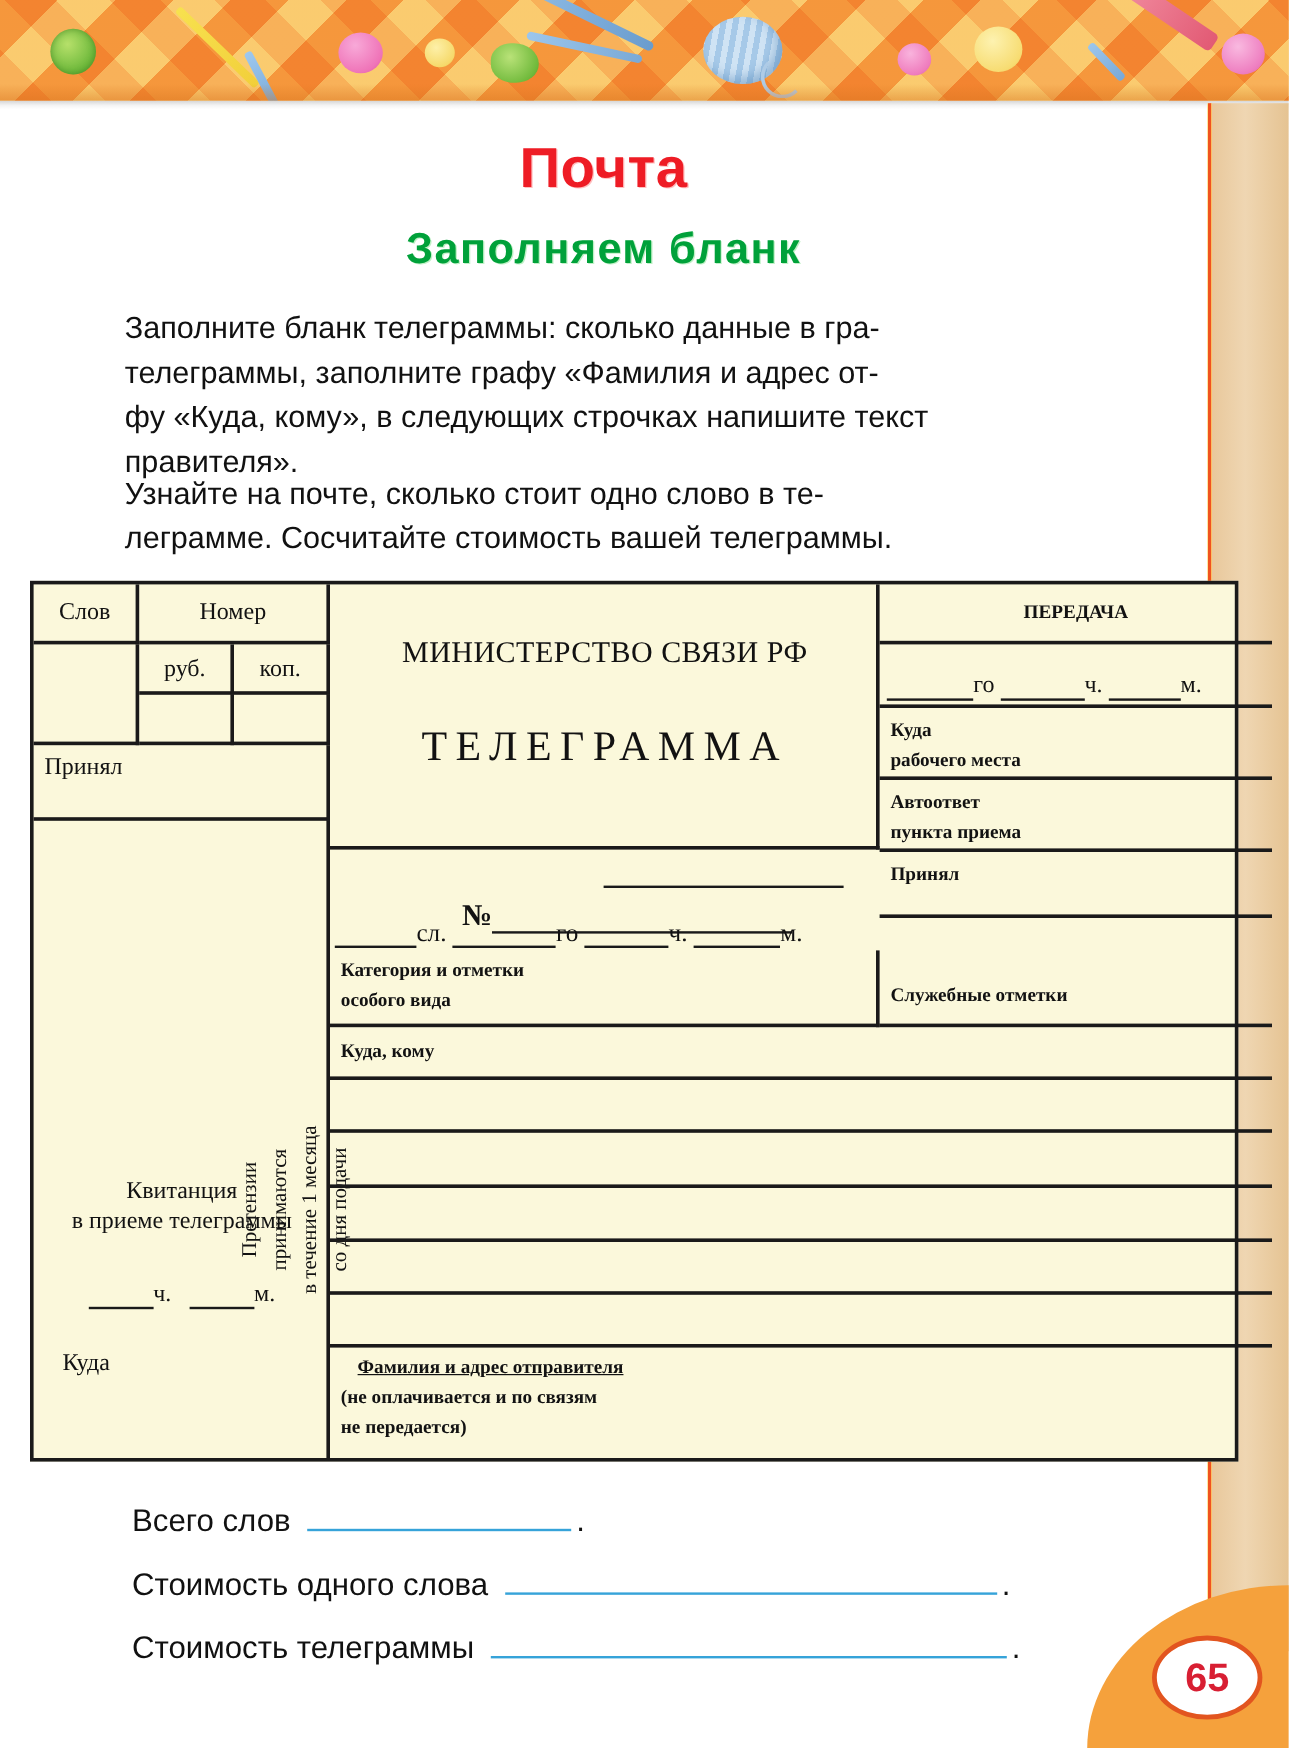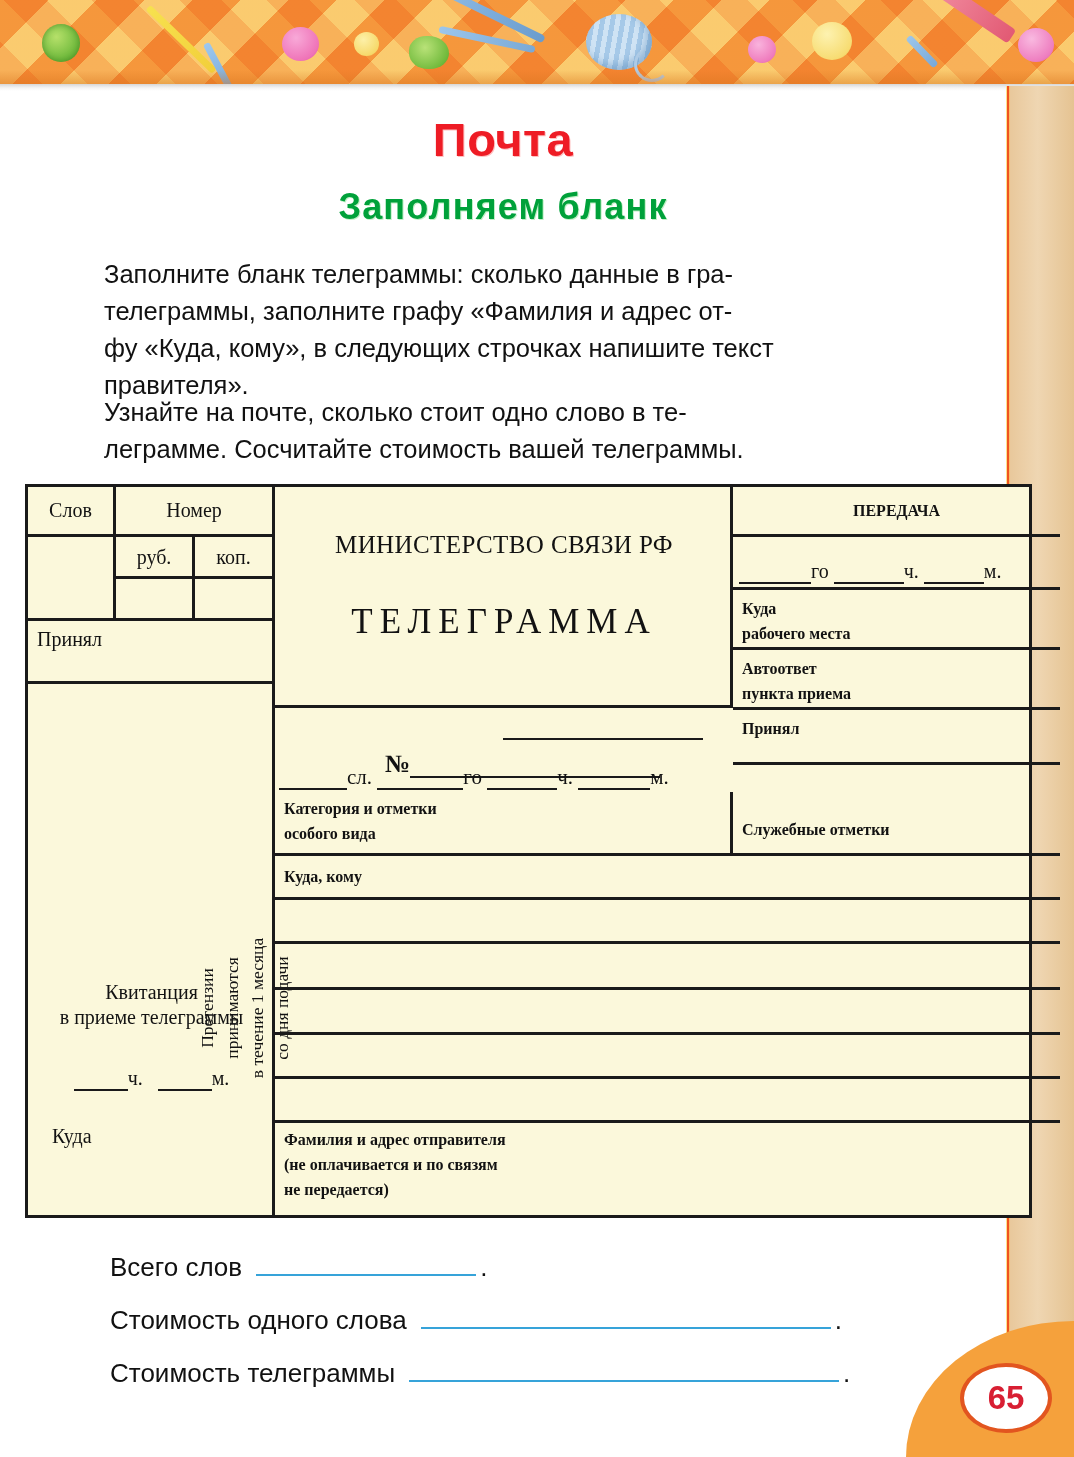--- a/index.html
+++ b/index.html
@@ -331,21 +331,21 @@
   <div class="cell bb" id="c-kuda">
     <div class="lbl-b" style="padding:8px 0 0 9px;">Куда, кому</div>
   </div>
   <div class="cell bb c-blank" id="c-blank1"></div>
   <div class="cell bb c-blank" id="c-blank2"></div>
   <div class="cell bb c-blank" id="c-blank3"></div>
   <div class="cell bb c-blank" id="c-blank4"></div>
   <div class="cell bb c-blank" id="c-blank5"></div>
 
   <div class="cell" id="c-fio">
-    <div class="lbl-b" style="padding:4px 0 0 9px;">Фамилия и адрес отправителя</div>
+    <div class="lbl-b" style="padding:4px 0 0 23px;text-decoration:underline;">Фамилия и адрес отправителя</div>
     <div class="lbl-b" style="padding-left:9px;">(не оплачивается и по связям</div>
     <div class="lbl-b" style="padding-left:9px;">не передается)</div>
   </div>
 
 </div>
 
 <div class="fillrow" id="fill1">
   <span>Всего  слов</span>
   <span class="blankline" style="width:220px;"></span>
   <span class="dot">.</span>

